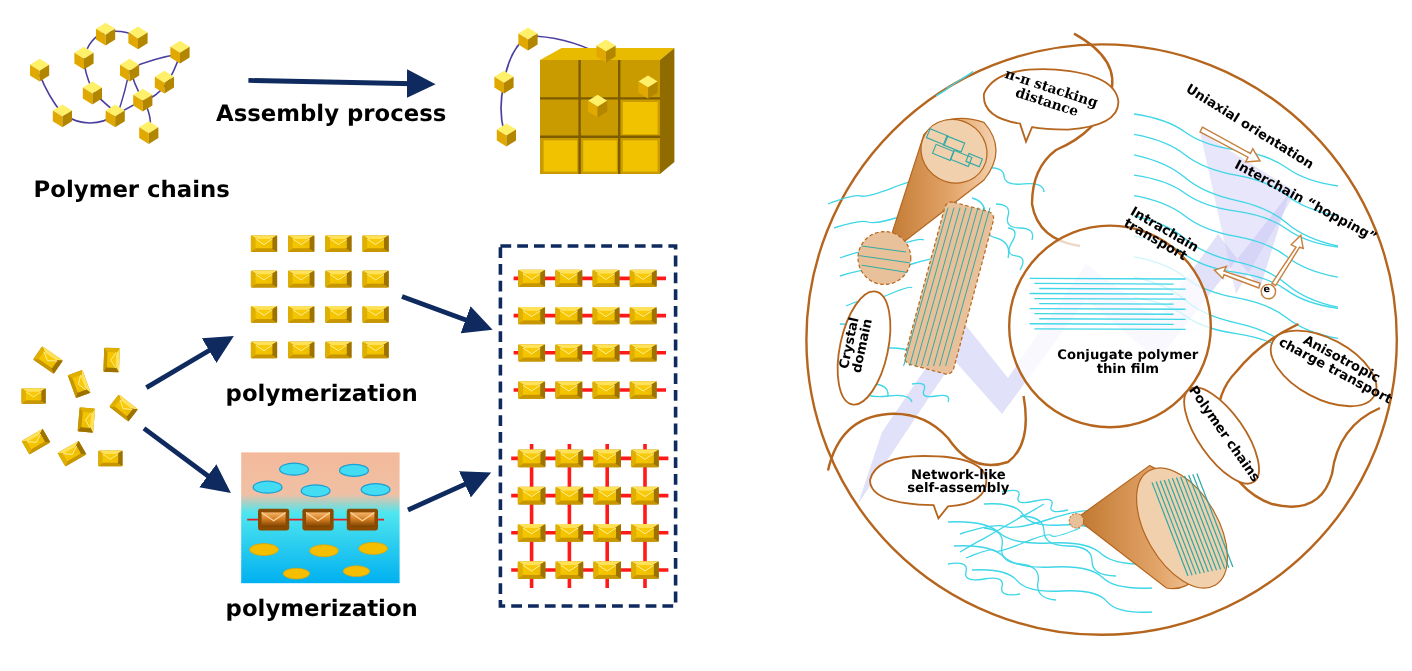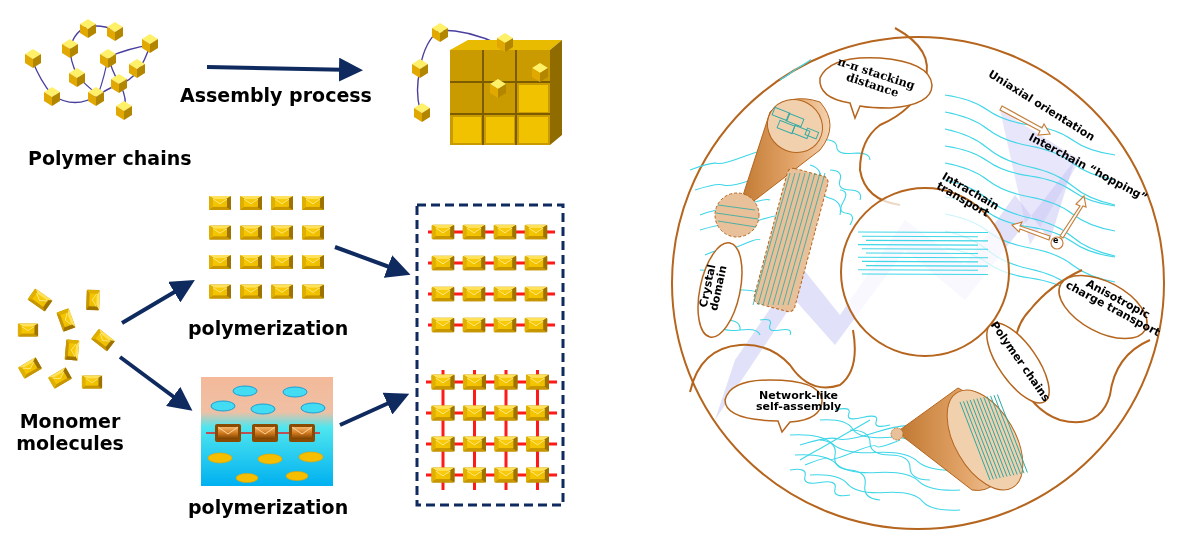--- a/index.html
+++ b/index.html
@@ -350,44 +350,44 @@
     <path d="M1050,236 L1020,226 L1022,222 L1012,225 L1019,232 L1020,229 L1049,240 Z" fill="#ffffff" stroke="#c6813e" stroke-width="1.2"></path>
     <path d="M1060,236 L1080,206 L1076,204 L1084,196 L1086,207 L1083,206 L1063,238 Z" fill="#ffffff" stroke="#c6813e" stroke-width="1.2"></path>
     <circle cx="1057" cy="243" r="6" fill="#ffffff" stroke="#c6813e" stroke-width="1.2"></circle>
   </g>
 </svg>
 
 
 <div class="lbl lbl-big" style="left:28px; top:149px;">Polymer chains</div>
 <div class="lbl lbl-big" style="left:180px; top:86px;">Assembly  process</div>
 
-<div class="lbl lbl-big" style="left:14px; top:412px; width:112px;">
-  <div>Monomer</div>
-  <div style="margin-top:3px;">molecules</div>
-</div>
 
 <div class="lbl lbl-big" style="left:188px; top:318px; width:160px;">
   <div style="margin-top:1px;">polymerization</div>
 </div>
 
 <div class="lbl lbl-big" style="left:188px; top:497px; width:160px;">
   <div style="margin-top:1px;">polymerization</div>
 </div>
 
 
 <div class="lbl lbl-small serif" style="left:834px; top:68px; transform:rotate(18deg); font-size:11.5px;">
   <div>π-π stacking</div>
   <div>distance</div>
 </div>
 
 <div class="lbl lbl-small" style="left:690px; top:276px; transform:rotate(-78deg);">
   <div>Crystal</div>
   <div>domain</div>
 </div>
 
+<div class="lbl lbl-small" style="left:881px; top:290px;">
+  <div>Conjugate polymer</div>
+  <div style="margin-top:1px;">thin film</div>
+</div>
 
 <div class="lbl lbl-small" style="left:756px; top:390px;">
   <div>Network-like</div>
   <div>self-assembly</div>
 </div>
 
 <div class="lbl lbl-small" style="left:973px; top:356px; transform:rotate(55deg);">Polymer chains</div>
 
 <div class="lbl lbl-small" style="left:1063px; top:293px; transform:rotate(28deg);">
   <div>Anisotropic</div>

